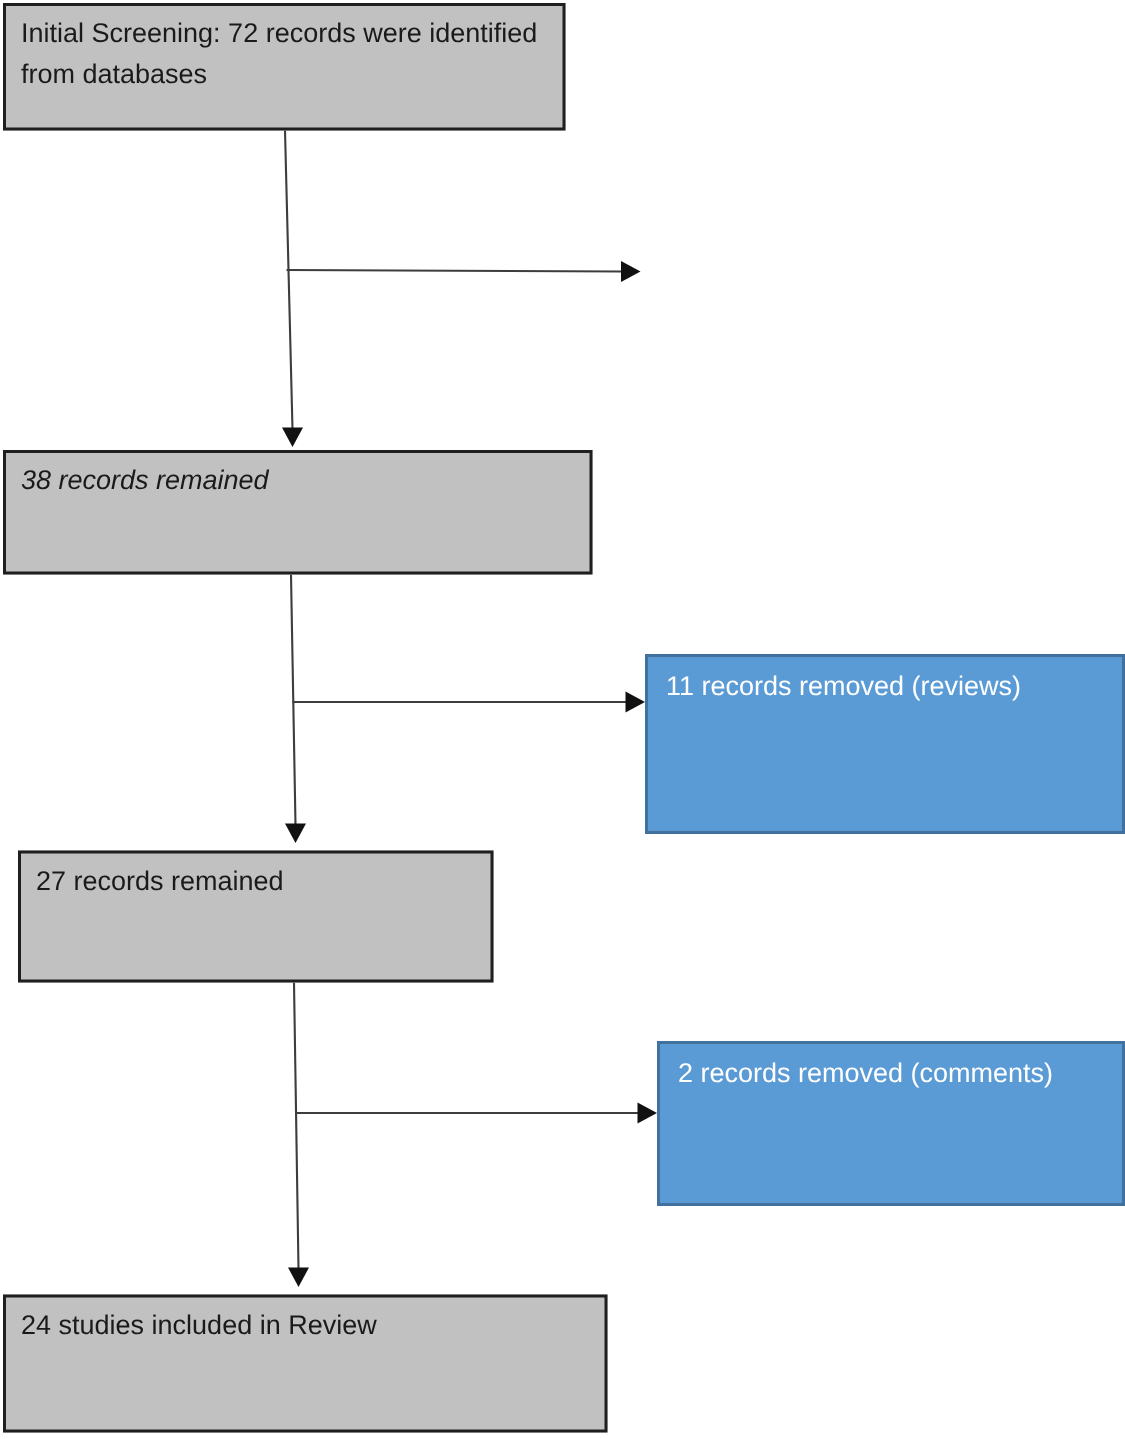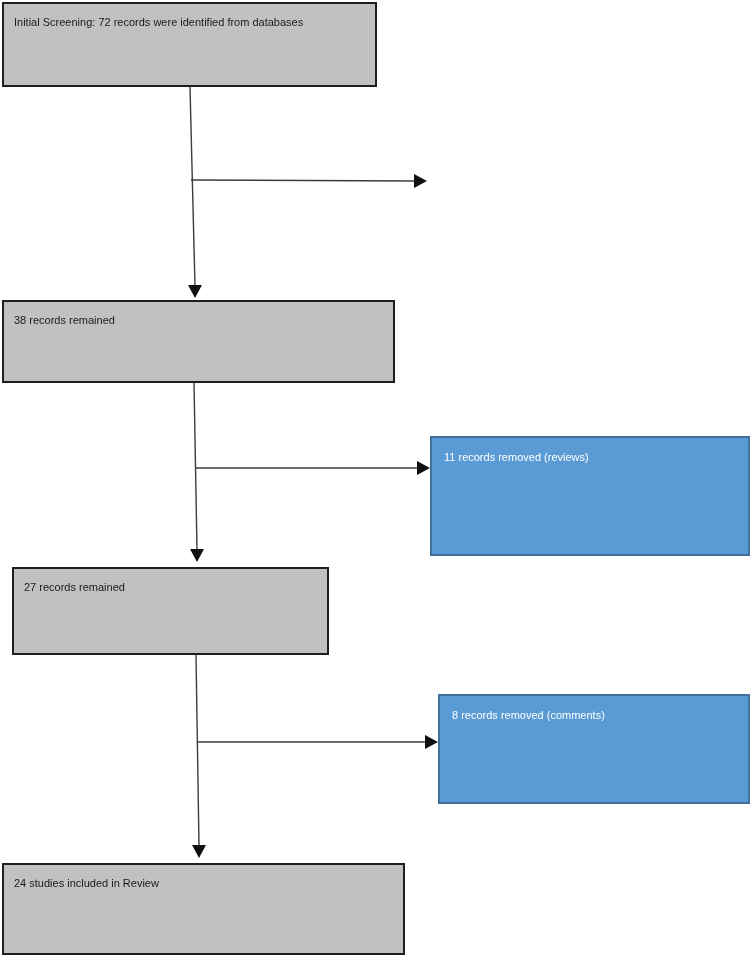--- a/index.html
+++ b/index.html
@@ -11,41 +11,41 @@
     position: relative;
     width: 750px;
     height: 959px;
     background: #ffffff;
     font-family: "Liberation Sans", "DejaVu Sans", sans-serif;
     overflow: hidden;
   }
   .box {
     position: absolute;
     box-sizing: border-box;
-    font-size: 11px;
+    font-size: 18px;
     line-height: 27px;
   }
   .box-main {
     background: #c1c1c1;
     border: 2px solid #1f1f1f;
     color: #1a1a1a;
     padding: 5px 10px;
   }
   .box-excl {
     background: #5b9bd5;
     border: 2px solid #41719c;
     color: #ffffff;
     padding: 6px 12px;
   }
   .box-excl.justified {
     text-align: justify;
     padding-top: 20px;
   }
   #main-1 { left: 2px;  top: 2px;   width: 375px; height: 85px; }
-  #main-2 { left: 2px;  top: 300px; width: 393px; height: 83px; }
+  #main-2 { left: 2px;  top: 300px; width: 393px; height: 83px; font-style: italic; }
   #main-3 { left: 12px;  top: 567px; width: 317px; height: 88px; }
   #main-4 { left: 2px;  top: 863px; width: 403px; height: 92px; }
   #excl-1 { left: 428px; top: 117px; width: 322px; height: 127px; }
   #excl-2 { left: 430px; top: 436px; width: 320px; height: 120px; }
   #excl-3 { left: 438px; top: 694px; width: 312px; height: 110px; }
   .connectors {
     position: absolute;
     left: 0; top: 0;
     width: 750px;
     height: 959px;
@@ -96,15 +96,15 @@
 
   <div class="box box-main" id="main-2">38 records remained</div>
 
   <div class="box box-main" id="main-3">27 records remained</div>
 
   <div class="box box-main" id="main-4">24 studies included in Review</div>
 
 
   <div class="box box-excl" id="excl-2">11 records removed (reviews)</div>
 
-  <div class="box box-excl" id="excl-3">8 records removed (comments)</div>
+  <div class="box box-excl" id="excl-3">2 records removed (comments)</div>
 
 </div>
 
 </body></html>

